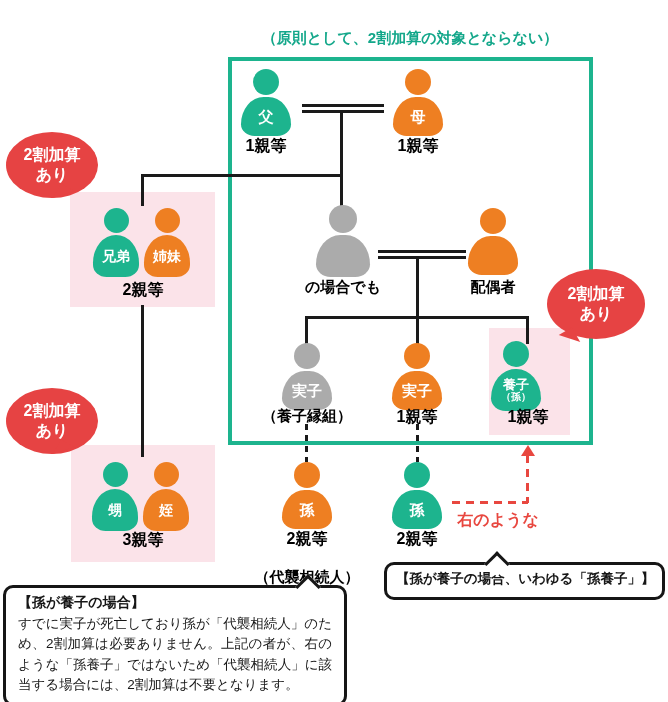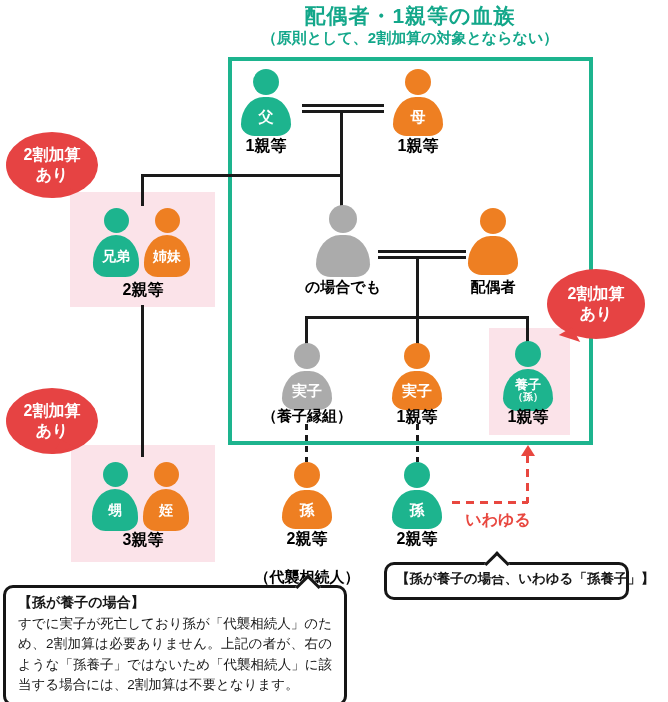--- a/index.html
+++ b/index.html
@@ -65,21 +65,20 @@
   .note-title{font-weight:700;font-size:14px;margin:0 0 2px 0;white-space:nowrap;}
   .note-body{font-size:13.5px;line-height:1.5;text-align:justify;}
   .caret{position:absolute;width:15px;height:15px;background:#fff;z-index:6;
     border-left:3px solid #161616;border-top:3px solid #161616;transform:rotate(45deg);}
 </style>
 </head>
 <body>
 
 <div id="canvas">
 
-  <div class="main-title">配偶者・1親等の血族</div>
   <div class="sub-title">（原則として、2割加算の対象とならない）</div>
 
   <div class="greenbox" style="left:228px;top:57px;width:365px;height:388px;"></div>
 
   <div class="pinkbox" style="left:70px;top:192px;width:145px;height:115px;"></div>
   <div class="pinkbox" style="left:71px;top:445px;width:144px;height:117px;"></div>
   <div class="pinkbox" style="left:489px;top:328px;width:81px;height:107px;"></div>
 
   <div class="hline" style="left:302px;top:104px;width:82px;"></div>
   <div class="hline" style="left:302px;top:110px;width:82px;"></div>
@@ -92,21 +91,21 @@
   <div class="vline" style="left:416px;top:258px;height:86px;"></div>
   <div class="hline" style="left:305px;top:316px;width:224px;"></div>
   <div class="vline" style="left:305px;top:316px;height:28px;"></div>
   <div class="vline" style="left:526px;top:316px;height:28px;"></div>
   <div class="vdash" style="left:305px;top:424px;height:38px;"></div>
   <div class="vdash" style="left:416px;top:424px;height:38px;"></div>
 
   <div class="red-hdash" style="left:452px;top:501px;width:76px;"></div>
   <div class="red-vdash" style="left:526px;top:455px;height:48px;"></div>
   <div class="red-arrowhead" style="left:521px;top:445px;"></div>
-  <div class="adoption-label" style="left:498px;top:510px;">いわゆる</div>
+  <div class="adoption-label" style="left:498px;top:510px;">右のような</div>
 
   <div class="person teal" style="left:241px;top:69px;">
     <div class="head"></div>
     <div class="pbody">
         <span>父</span>
       </div>
   </div>
   <div class="deg" style="left:266px;top:136px;">1親等</div>
 
   <div class="person orange" style="left:393px;top:69px;">
@@ -152,21 +151,21 @@
   <div class="deg small" style="left:307px;top:407px;">（養子縁組）</div>
 
   <div class="person orange" style="left:392px;top:343px;">
     <div class="head"></div>
     <div class="pbody">
         <span>実子</span>
       </div>
   </div>
   <div class="deg" style="left:417px;top:407px;">1親等</div>
 
-  <div class="person teal tall" style="left:503px;top:341px;text-align:center;">
+  <div class="person teal tall" style="left:491px;top:341px;text-align:center;">
     <div class="head"></div>
     <div class="pbody">
       <span>養子</span>
       <span class="sub">（孫）</span>
     </div>
   </div>
   <div class="deg" style="left:528px;top:407px;">1親等</div>
 
   <div class="person orange" style="left:282px;top:462px;">
     <div class="head"></div>
@@ -216,18 +215,18 @@
     <span>あり</span>
   </div>
   <div class="btail-l" style="left:562px;top:330px;"></div>
 
   <div class="note" style="left:3px;top:585px;width:344px;padding:6px 12px 8px;">
     <div class="note-title">【孫が養子の場合】</div>
     <div class="note-body">すでに実子が死亡しており孫が「代襲相続人」のため、2割加算は必要ありません。上記の者が、右のような「孫養子」ではないため「代襲相続人」に該当する場合には、2割加算は不要となります。</div>
   </div>
   <div class="caret" style="left:299px;top:578px;"></div>
 
-  <div class="note" style="left:384px;top:562px;width:245px;padding:5px 9px 7px;">
+  <div class="note" style="left:384px;top:562px;width:281px;padding:5px 9px 7px;">
     <div class="note-title" style="font-size:13.5px;">【孫が養子の場合、いわゆる「孫養子」】</div>
   </div>
   <div class="caret" style="left:488px;top:555px;"></div>
 
 </div>
 
 </body></html>

